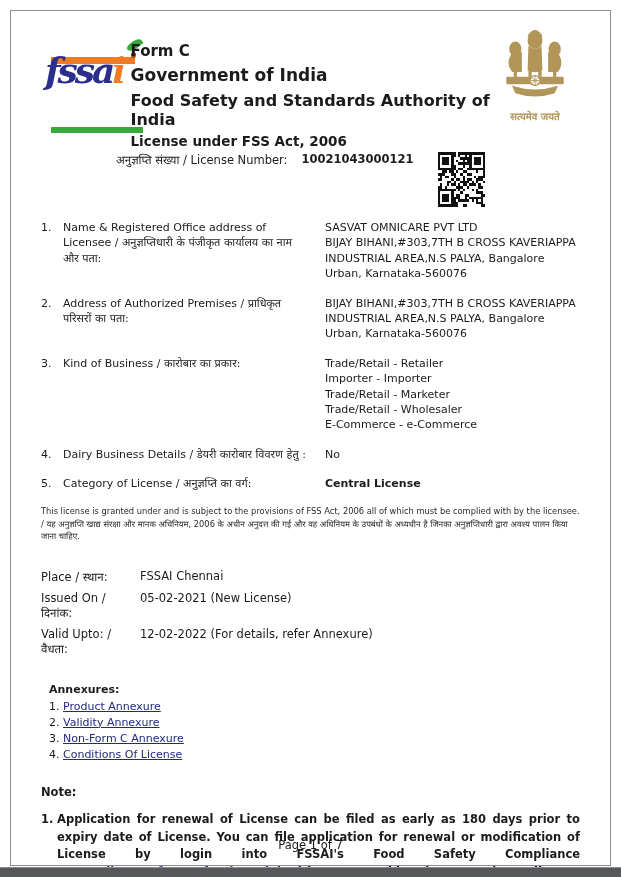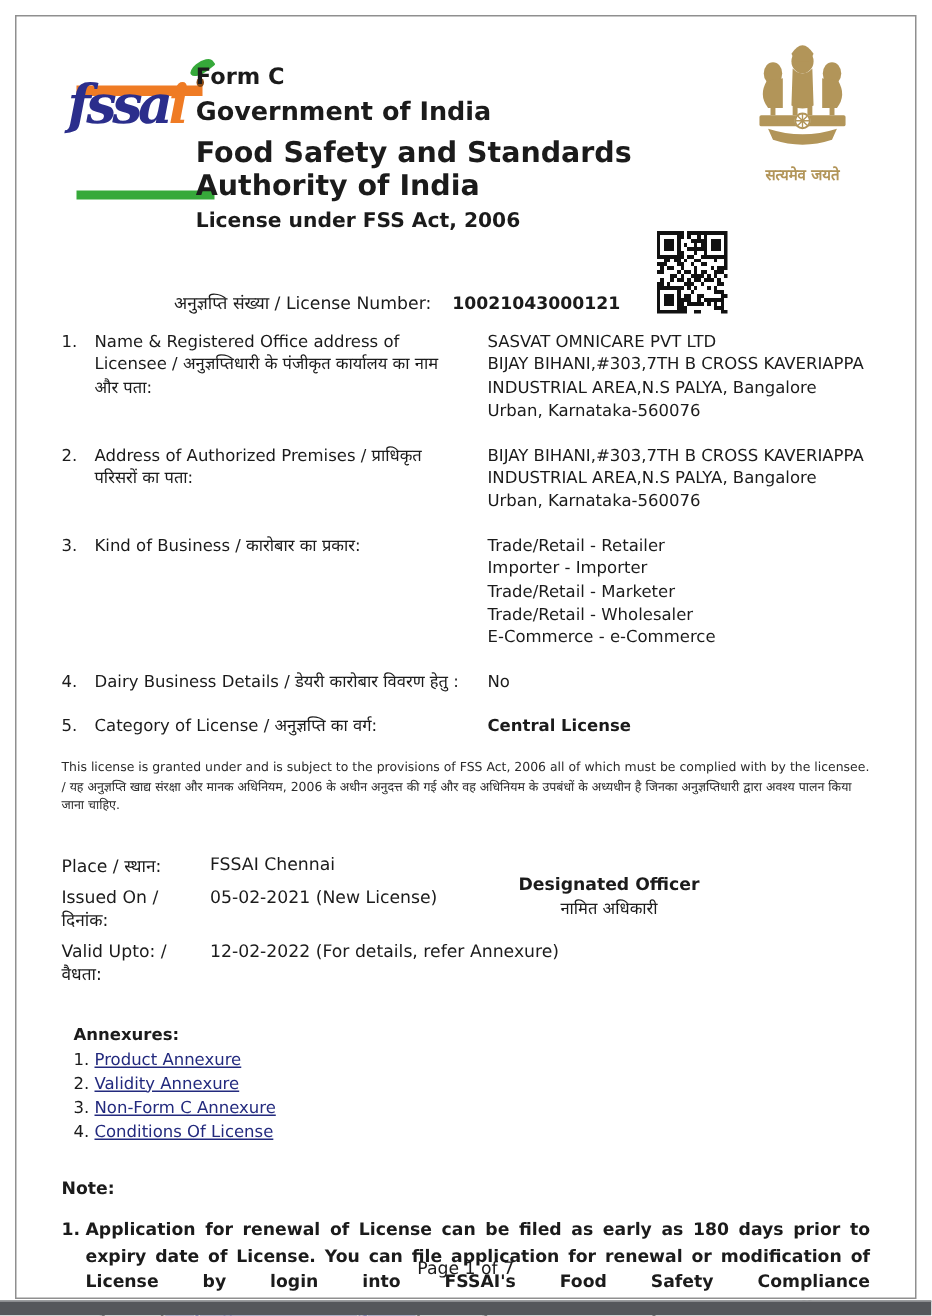--- a/index.html
+++ b/index.html
@@ -28,28 +28,28 @@
   .logo .bar-bottom{position:absolute; bottom:5px; left:10px; width:92px; height:6px; background:var(--green);}
   .logo .leaf{position:absolute; top:5px; right:10px; width:17px; height:8px; background:var(--green);
     border-radius:60% 90% 10% 90%; transform:rotate(-38deg);}
   .logo .seed{position:absolute; top:16px; right:17px; width:5px; height:6px; background:#8b4a12; border-radius:50%;}
   .logo .word{position:absolute; left:4px; top:6px; font-family:"DejaVu Serif","Liberation Serif",serif;
     font-style:italic; font-weight:bold; font-size:36px; letter-spacing:-3px; color:var(--navy); line-height:1.6;}
   .logo .word .i{color:var(--orange);}
   .titles{position:absolute; left:50%; transform:translateX(-50%); top:31px; width:360px; }
   .t1{font-size:15px; font-weight:bold;}
   .t2{font-size:17px; font-weight:bold; margin-top:5px;}
-  .t3{font-size:19px; font-weight:bold; margin-top:6px;}
+  .t3{font-size:16px; font-weight:bold; margin-top:6px;}
   .t4{font-size:13.5px; font-weight:bold; margin-top:4px;}
   .emblem{position:absolute; right:26px; top:16px; width:98px; text-align:center; color:var(--gold);}
   .emblem svg{display:block; margin:0 auto;}
   .emblem .motto{font-size:10px; margin-top:2px; color:var(--gold); font-weight:bold;}
 
   
-  .license-row{display:flex; align-items:flex-end; margin:8px 0 0 105px; height:57px; font-size:11.5px;}
+  .license-row{display:flex; align-items:flex-start; margin:8px 0 0 105px; height:57px; font-size:11.5px;}
   .license-row .num{font-weight:bold; margin-left:14px;}
   .qr{width:47px; height:55px; margin-left:24px;}
 
   
   .items{margin:11px 30px 0 30px; font-size:11px; line-height:1.4;}
   .item{display:flex; margin-bottom:14px;}
   .item .no{width:22px; flex:none;}
   .item .lbl{width:262px; padding-right:16px; flex:none;}
   .item .val{flex:1; white-space:pre-line;}
   .item .val.bold{font-weight:bold;}
@@ -413,24 +413,20 @@
       <div class="val">FSSAI Chennai</div>
     </div>
     <div class="issue-row">
       <div class="lbl">Issued On / दिनांक:</div>
       <div class="val">05-02-2021 (New License)</div>
     </div>
     <div class="issue-row">
       <div class="lbl">Valid Upto: / वैधता:</div>
       <div class="val">12-02-2022 (For details, refer Annexure)</div>
     </div>
-    <div class="officer">
-      <div class="en">Designated Officer</div>
-      <div class="hi">नामित अधिकारी</div>
-    </div>
   </div>
 
   <div class="annexures">
     <div class="head">Annexures:</div>
     <div class="annex-line"><span>1.</span> <a>Product Annexure</a></div>
     <div class="annex-line"><span>2.</span> <a>Validity Annexure</a></div>
     <div class="annex-line"><span>3.</span> <a>Non-Form C Annexure</a></div>
     <div class="annex-line"><span>4.</span> <a>Conditions Of License</a></div>
   </div>
 

